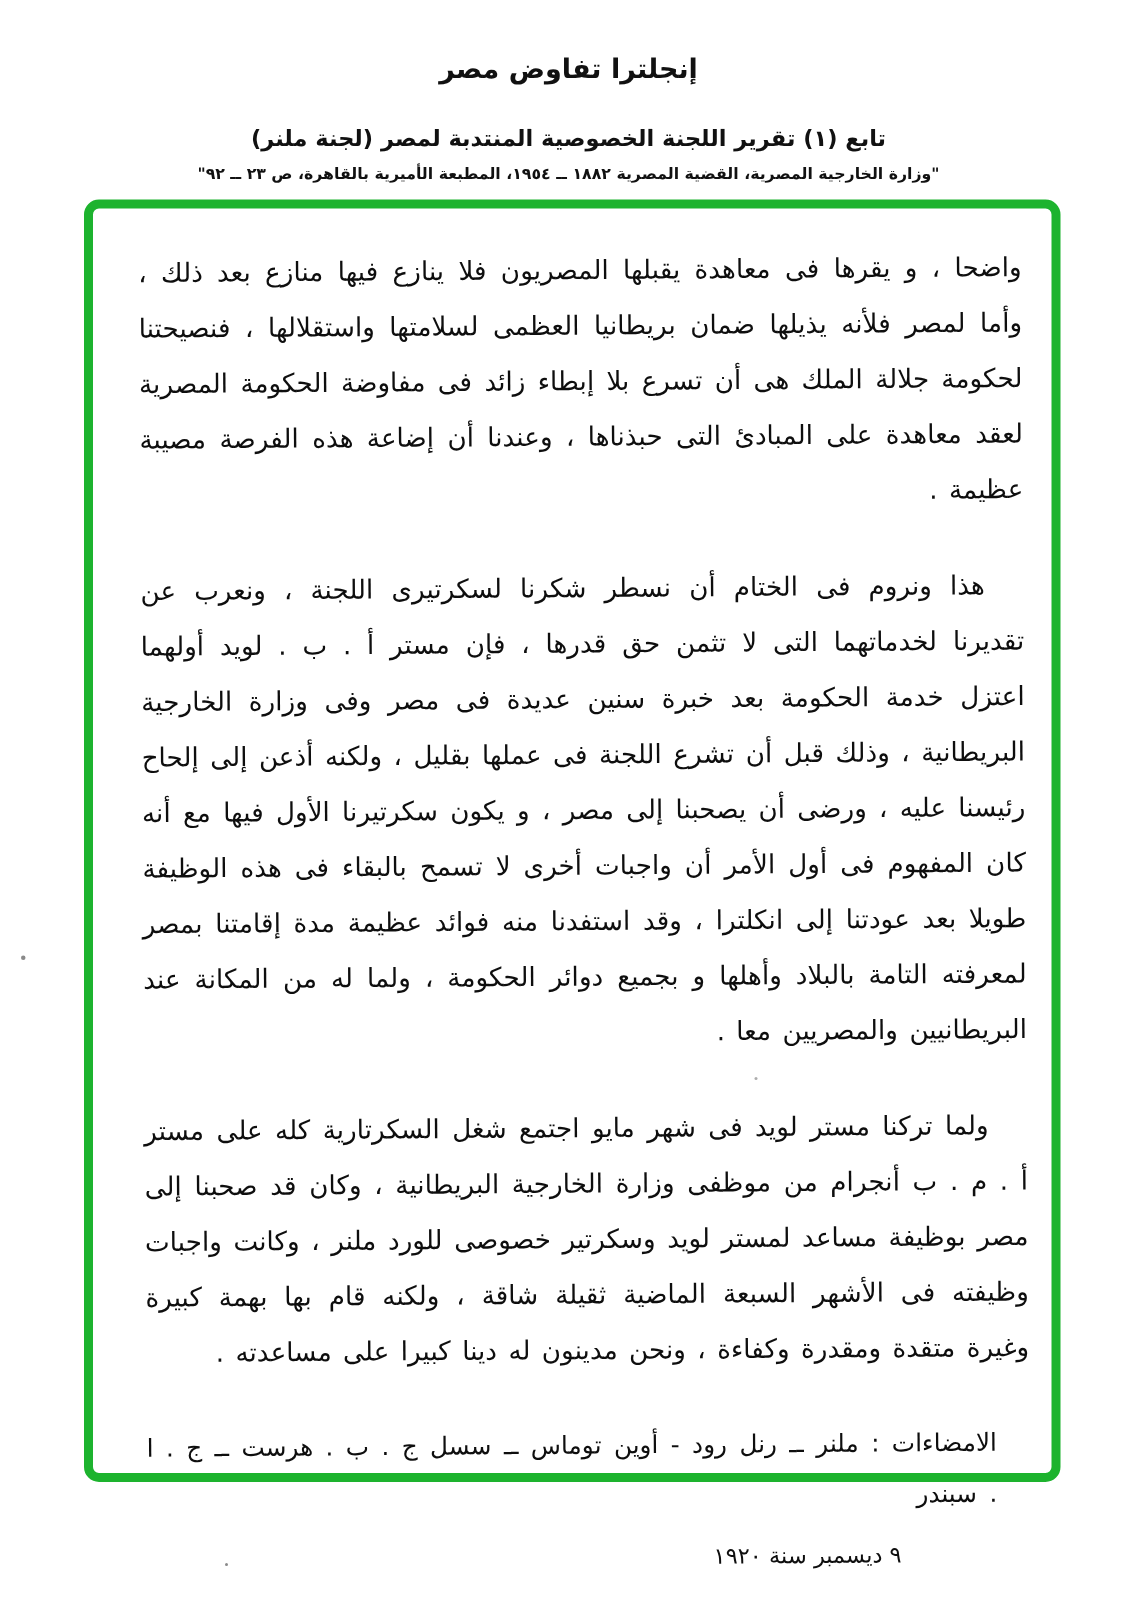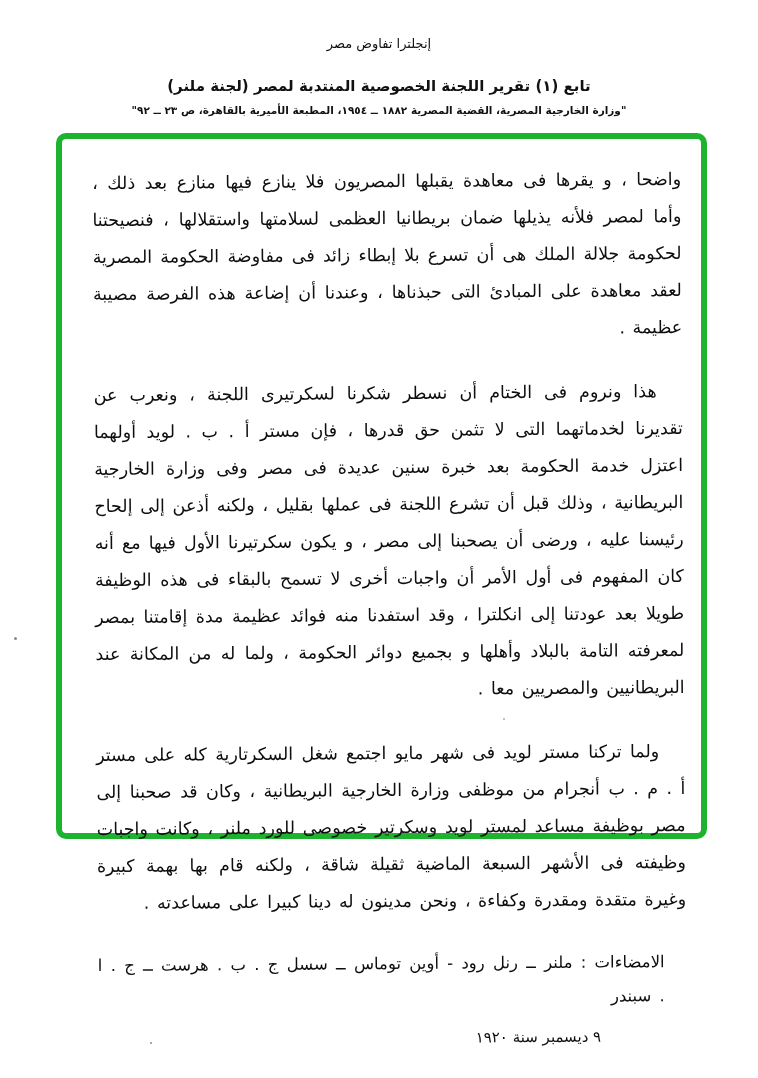--- a/index.html
+++ b/index.html
@@ -18,42 +18,42 @@
   
   .doc-header {
     position: absolute;
     top: 36px;
     left: 0;
     width: 758px;
     text-align: center;
     direction: rtl;
   }
   .doc-header .h-line1 {
-    font-size: 13px;
-    font-weight: normal;
+    font-size: 18px;
+    font-weight: bold;
     letter-spacing: 0.5px;
   }
   .doc-header .h-line2 {
     margin-top: 26px;
     font-size: 15px;
     font-weight: bold;
   }
   .doc-header .h-line3 {
     margin-top: 9px;
     font-size: 10.5px;
     font-weight: bold;
     letter-spacing: 0.2px;
   }
   
   .frame {
     position: absolute;
     left: 56px;
     top: 133px;
     width: 651px;
-    height: 706px;
+    height: 855px;
     box-sizing: border-box;
     border: 6px solid #1db32e;
     border-radius: 10px;
     background: #ffffff;
   }
   
   .content {
     position: absolute;
     top: 22px;
     right: 20px;

